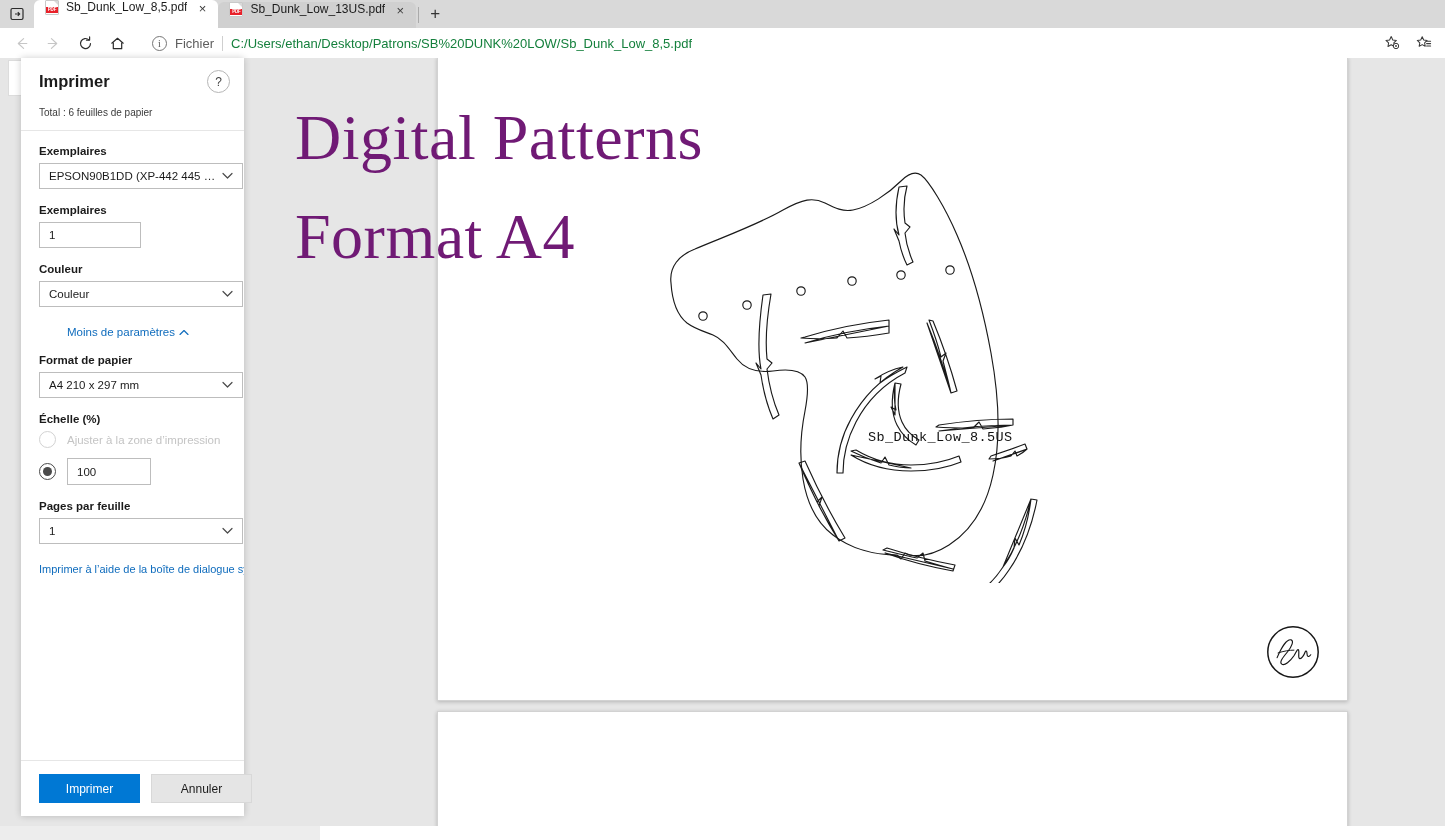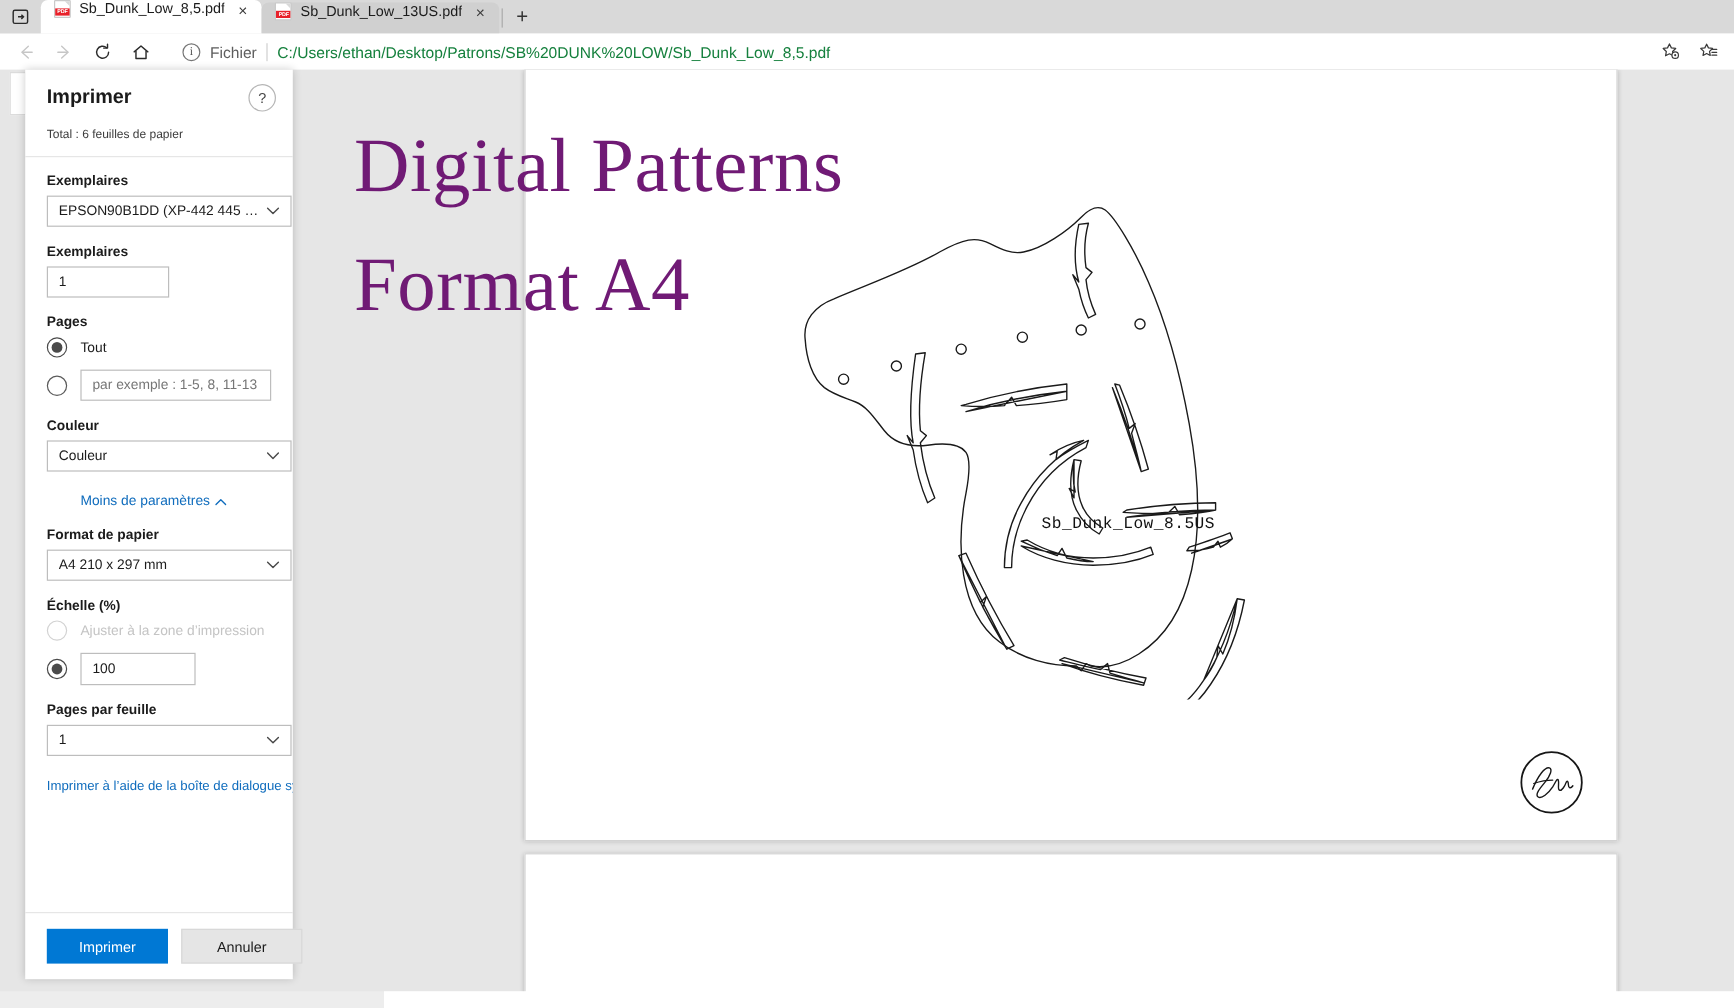--- a/index.html
+++ b/index.html
@@ -157,21 +157,21 @@
   .field-label {
     font-size: 11.5px; font-weight: 600; color: #1b1b1b; margin-bottom: 6px;
   }
   .field-group { margin-bottom: 15px; }
   .select-box, .text-box {
     width: 204px; height: 26px; border: 1px solid #bdbdbd; background: #fff;
     display: flex; align-items: center; padding: 0 9px;
     font-size: 11.5px; color: #1b1b1b; position: relative;
   }
   .text-box.small { width: 102px; }
-  .text-box.scale { width: 96px; height: 27px; }
+  .text-box.scale { width: 84px; height: 27px; }
   .select-box .sel-val {
     flex: 1; white-space: nowrap; overflow: hidden; text-overflow: ellipsis;
   }
   .chev { flex: none; color: #4a4a4a; font-size: 10px; margin-left: 6px; }
 
   .radio-row { display: flex; align-items: center; gap: 11px; margin-bottom: 10px; }
   .radio {
     width: 17px; height: 17px; border-radius: 50%; flex: none;
     border: 1.6px solid #5a5a5a; background: #fff; position: relative;
   }
@@ -421,33 +421,20 @@
           </div>
         </div>
 
         <div class="field-group">
           <div class="field-label">Exemplaires</div>
           <div class="text-box small">
             <span>1</span>
           </div>
         </div>
 
-        <div class="field-group">
-          <div class="field-label">Pages</div>
-          <div class="radio-row">
-            <span class="radio checked"></span>
-            <span class="radio-label">Tout</span>
-          </div>
-          <div class="radio-row">
-            <span class="radio"></span>
-            <span class="text-box" style="width:181px">
-              <span class="ph">par exemple : 1-5, 8, 11-13</span>
-            </span>
-          </div>
-        </div>
 
         <div class="field-group">
           <div class="field-label">Couleur</div>
           <div class="select-box">
             <span class="sel-val">Couleur</span>
             <svg class="chev" width="11" height="8" viewBox="0 0 11 8">
               <path d="M1 1.5L5.5 6 10 1.5" fill="none" stroke="currentColor" stroke-width="1.2" stroke-linecap="round" stroke-linejoin="round"></path>
             </svg>
           </div>
         </div>

